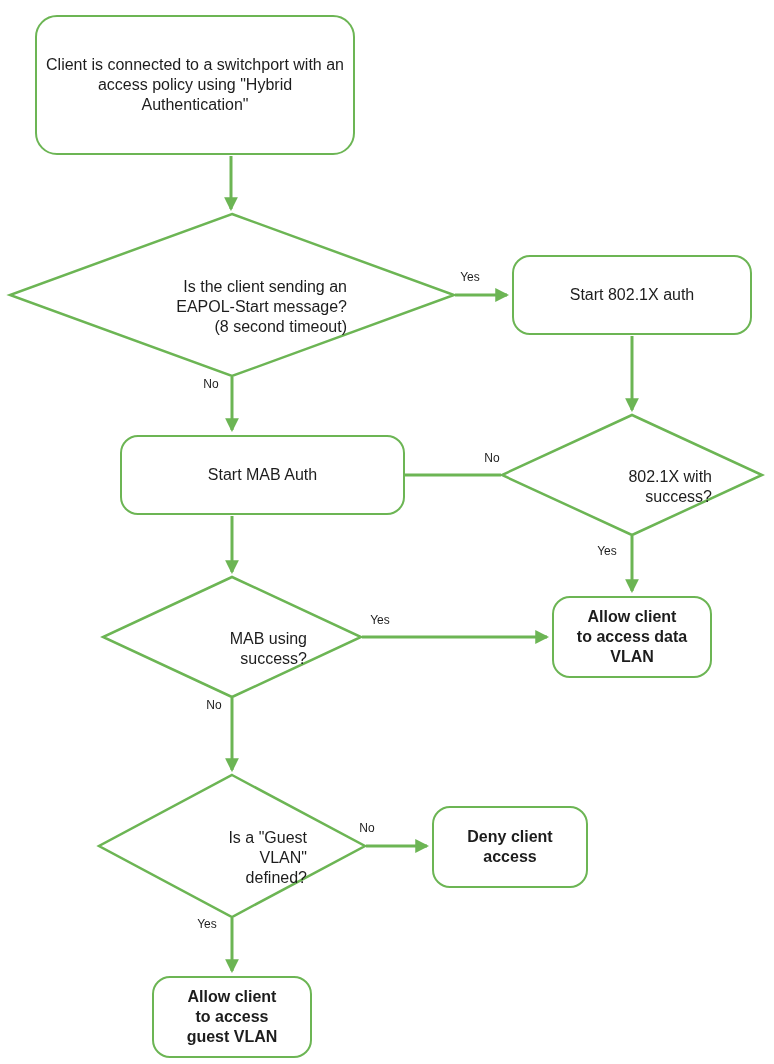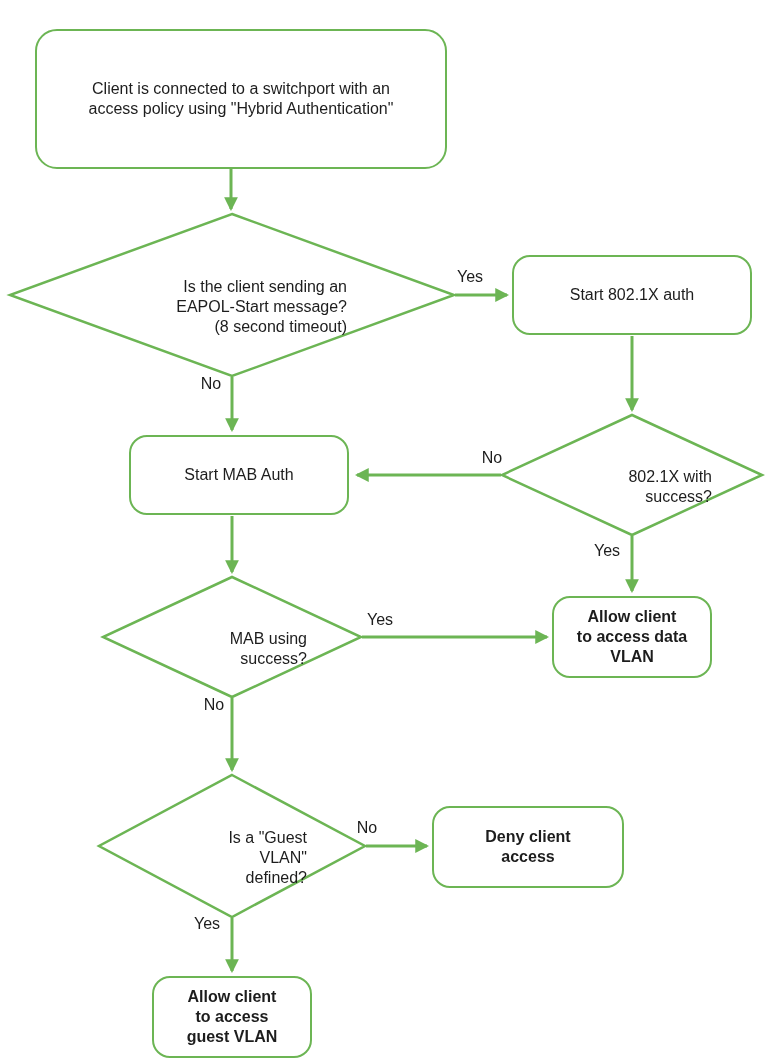--- a/index.html
+++ b/index.html
@@ -21,21 +21,21 @@
   }
   .node.big{border-radius:22px;}
   .node .lbl{white-space:pre-line;font-size:16px;line-height:20px;padding:4px 8px;}
   .node.bold .lbl{font-weight:bold;line-height:20px;}
   .dtext{
     position:absolute;transform:translate(-50%,-50%);
     text-align:right;white-space:pre-line;font-size:16px;line-height:20px;margin-top:12px;
   }
   .elabel{
     position:absolute;transform:translate(-50%,-50%);
-    font-size:16px;background:transparent;
+    font-size:12px;background:transparent;
   }
 </style>
 </head>
 <body>
 
 <div class="canvas">
 
   <svg class="wires" width="774" height="1064" viewBox="0 0 774 1064">
     <defs>
       <marker id="arrowhead" viewBox="0 0 10 10" refX="8.5" refY="5" markerWidth="4.6" markerHeight="4.6" orient="auto-start-reverse">
@@ -54,40 +54,40 @@
     <line x1="232" y1="698" x2="232" y2="770" marker-end="url(#arrowhead)"></line>
     <line x1="366" y1="846" x2="427" y2="846" marker-end="url(#arrowhead)"></line>
     <line x1="232" y1="918" x2="232" y2="971" marker-end="url(#arrowhead)"></line>
 
     <polygon points="232,214 454,295 232,376 10,295"></polygon>
     <polygon points="632,415 762,475 632,535 502,475"></polygon>
     <polygon points="232,577 361,637 232,697 103,637"></polygon>
     <polygon points="232,775 365,846 232,917 99,846"></polygon>
   </svg>
 
-  <div class="node big" style="left:35px;top:15px;width:412px;height:140px;margin-top:14px;">
+  <div class="node big" style="left:35px;top:15px;width:320px;height:140px;">
     <span class="lbl">Client is connected to a switchport with an
 access policy using "Hybrid Authentication"</span>
   </div>
 
   <div class="node" style="left:512px;top:255px;width:240px;height:80px;">
     <span class="lbl">Start 802.1X auth</span>
   </div>
 
-  <div class="node" style="left:129px;top:435px;width:220px;height:80px;">
+  <div class="node" style="left:120px;top:435px;width:285px;height:80px;">
     <span class="lbl">Start MAB Auth</span>
   </div>
 
   <div class="node bold" style="left:552px;top:596px;width:160px;height:82px;">
     <span class="lbl">Allow client
 to access data
 VLAN</span>
   </div>
 
-  <div class="node bold" style="left:432px;top:806px;width:192px;height:82px;">
+  <div class="node bold" style="left:432px;top:806px;width:156px;height:82px;">
     <span class="lbl">Deny client
 access</span>
   </div>
 
   <div class="node bold" style="left:152px;top:976px;width:160px;height:82px;">
     <span class="lbl">Allow client
 to access
 guest VLAN</span>
   </div>
 

